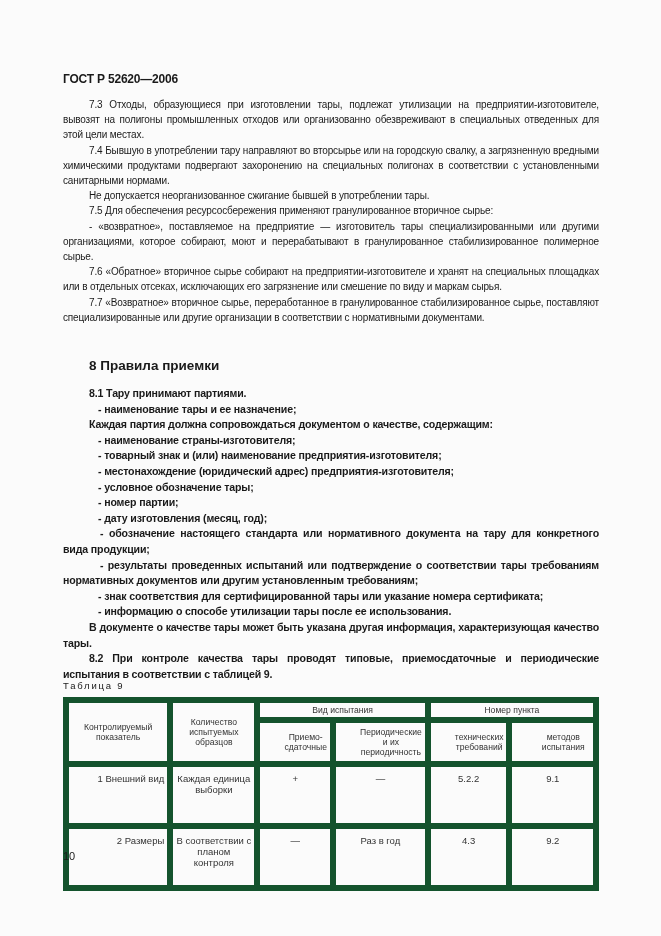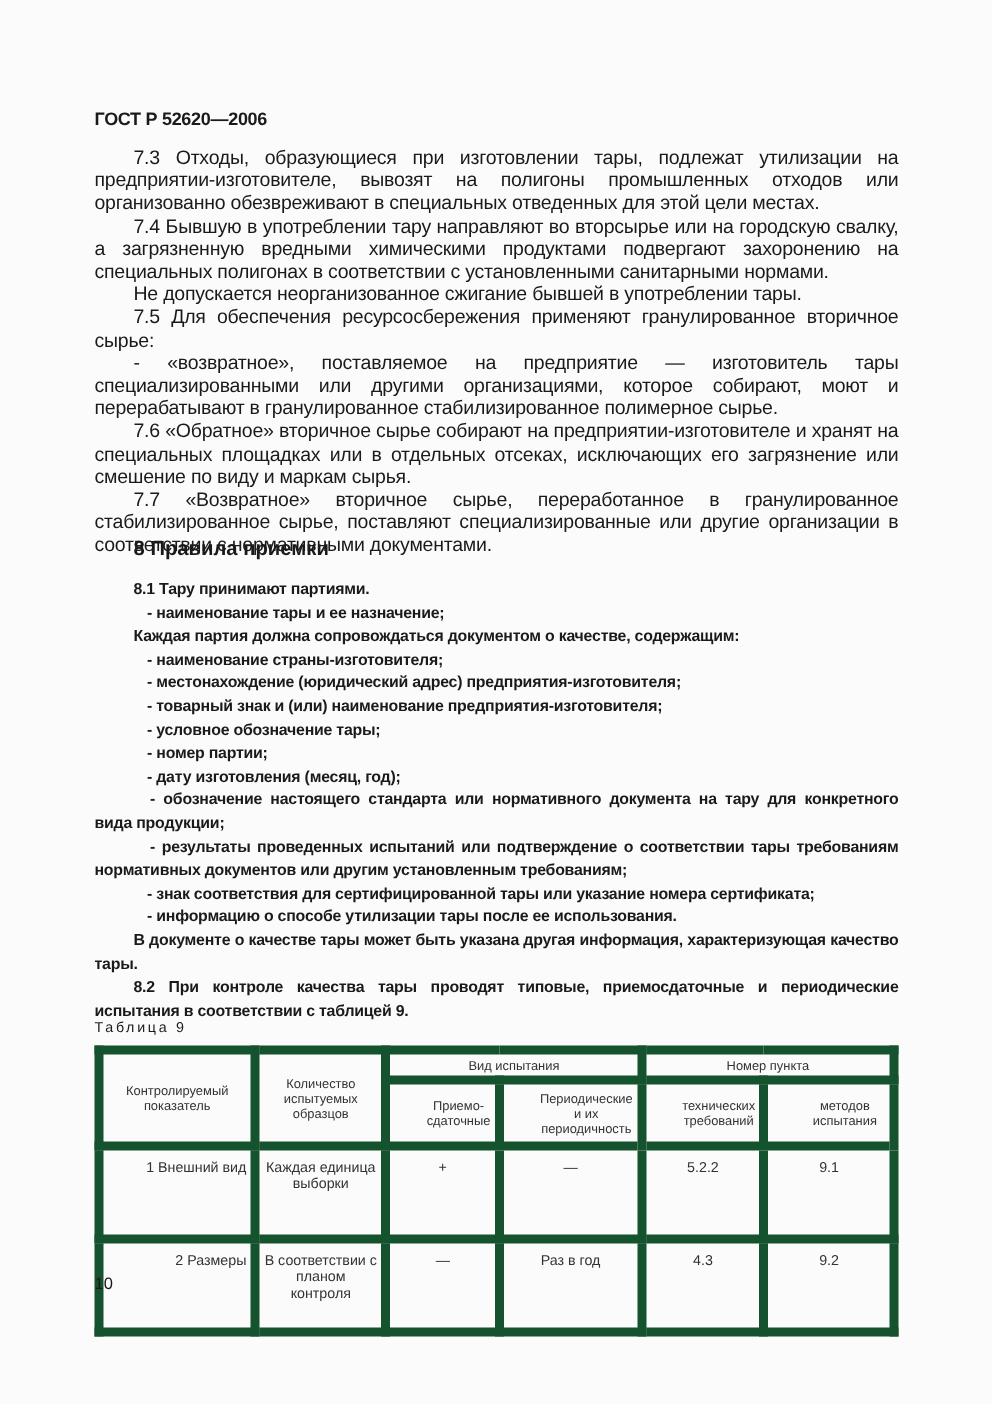--- a/index.html
+++ b/index.html
@@ -1,21 +1,21 @@
 <!DOCTYPE html>
 <html><head>
 <meta charset="utf-8">
 <style>
   html, body { margin: 0; padding: 0; }
   body {
     width: 661px; height: 936px; background: #fbfbfb; position: relative;
     font-family: "Liberation Sans", sans-serif; color: #1a1a1a; overflow: hidden;
   }
   .header { position: absolute; left: 63px; top: 72px; font-weight: bold; font-size: 12px; letter-spacing: -0.2px; }
-  .body-text { position: absolute; left: 63px; top: 97px; width: 536px; font-size: 13px; line-height: 15.2px; letter-spacing: -0.15px; }
+  .body-text { position: absolute; left: 63px; top: 97px; width: 536px; font-size: 10px; line-height: 15.2px; letter-spacing: -0.15px; }
   .p { margin: 0; text-align: justify; }
   .ind { text-indent: 26px; }
   .ind-list { text-indent: 0; padding-left: 35px; }
   .ind-list2 { text-indent: 37px; }
   .h2 { position: absolute; left: 89px; top: 358px; font-weight: bold; font-size: 13.5px; }
   .sec8 { position: absolute; left: 63px; top: 386px; width: 536px; font-size: 10.6px; line-height: 15.6px; letter-spacing: -0.15px; font-weight: bold; }
   .tcap { position: absolute; left: 63px; top: 680px; font-size: 9.5px; letter-spacing: 1.8px; }
   table { position: absolute; left: 63px; top: 697px; width: 536px; border-collapse: collapse; font-size: 8.6px; }
   td, th { border: 6px solid #14532d; font-weight: normal; text-align: center; padding: 2px 3px; color: #333; }
   thead tr:last-child th { border-bottom: 3px double #222; padding-left: 24px; }
@@ -38,22 +38,22 @@
   <p class="p ind">7.7 «Возвратное» вторичное сырье, переработанное в гранулированное стабилизированное сырье, поставляют специализированные или другие организации в соответствии с нормативными документами.</p>
 </div>
 
 <div class="h2">8 Правила приемки</div>
 
 <div class="sec8">
   <p class="p ind">8.1 Тару принимают партиями.</p>
   <p class="p ind-list">- наименование тары и ее назначение;</p>
   <p class="p ind">Каждая партия должна сопровождаться документом о качестве, содержащим:</p>
   <p class="p ind-list">- наименование страны-изготовителя;</p>
+  <p class="p ind-list">- товарный знак и (или) наименование предприятия-изготовителя;</p>
   <p class="p ind-list">- местонахождение (юридический адрес) предприятия-изготовителя;</p>
-  <p class="p ind-list">- товарный знак и (или) наименование предприятия-изготовителя;</p>
   <p class="p ind-list">- условное обозначение тары;</p>
   <p class="p ind-list">- номер партии;</p>
   <p class="p ind-list">- дату изготовления (месяц, год);</p>
   <p class="p ind-list2">- обозначение настоящего стандарта или нормативного документа на тару для конкретного вида продукции;</p>
   <p class="p ind-list2">- результаты проведенных испытаний или подтверждение о соответствии тары требованиям нормативных документов или другим установленным требованиям;</p>
   <p class="p ind-list">- знак соответствия для сертифицированной тары или указание номера сертификата;</p>
   <p class="p ind-list">- информацию о способе утилизации тары после ее использования.</p>
   <p class="p ind">В документе о качестве тары может быть указана другая информация, характеризующая качество тары.</p>
   <p class="p ind">8.2 При контроле качества тары проводят типовые, приемосдаточные и периодические испытания в соответствии с таблицей 9.</p>
 </div>

